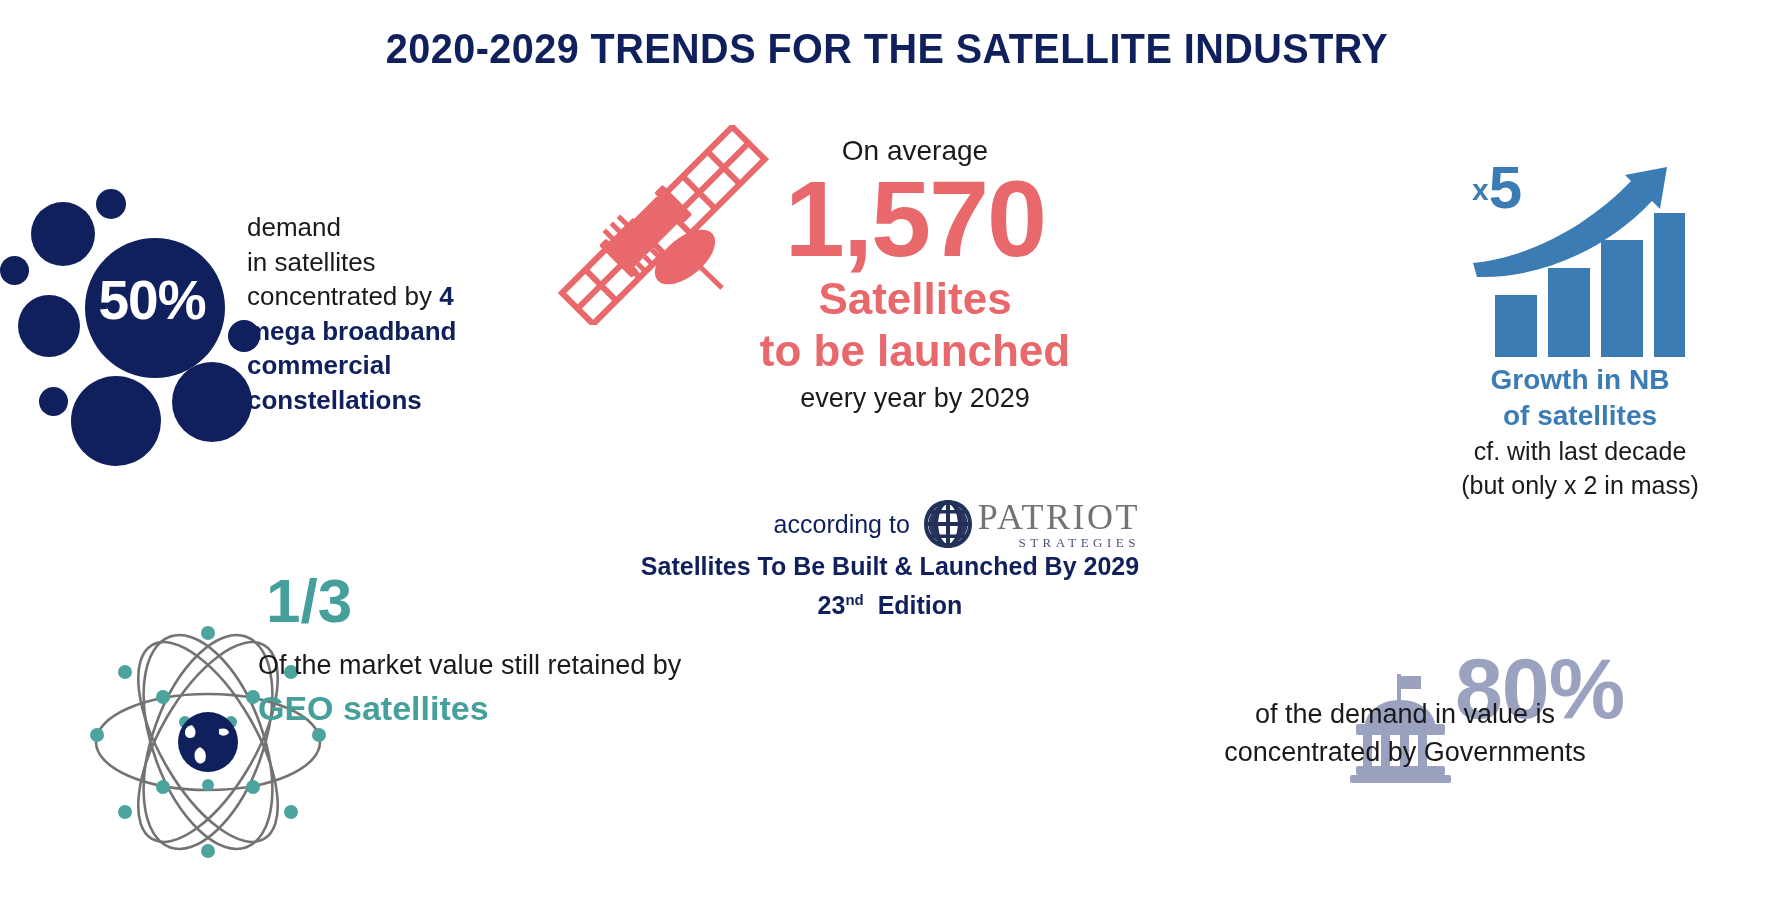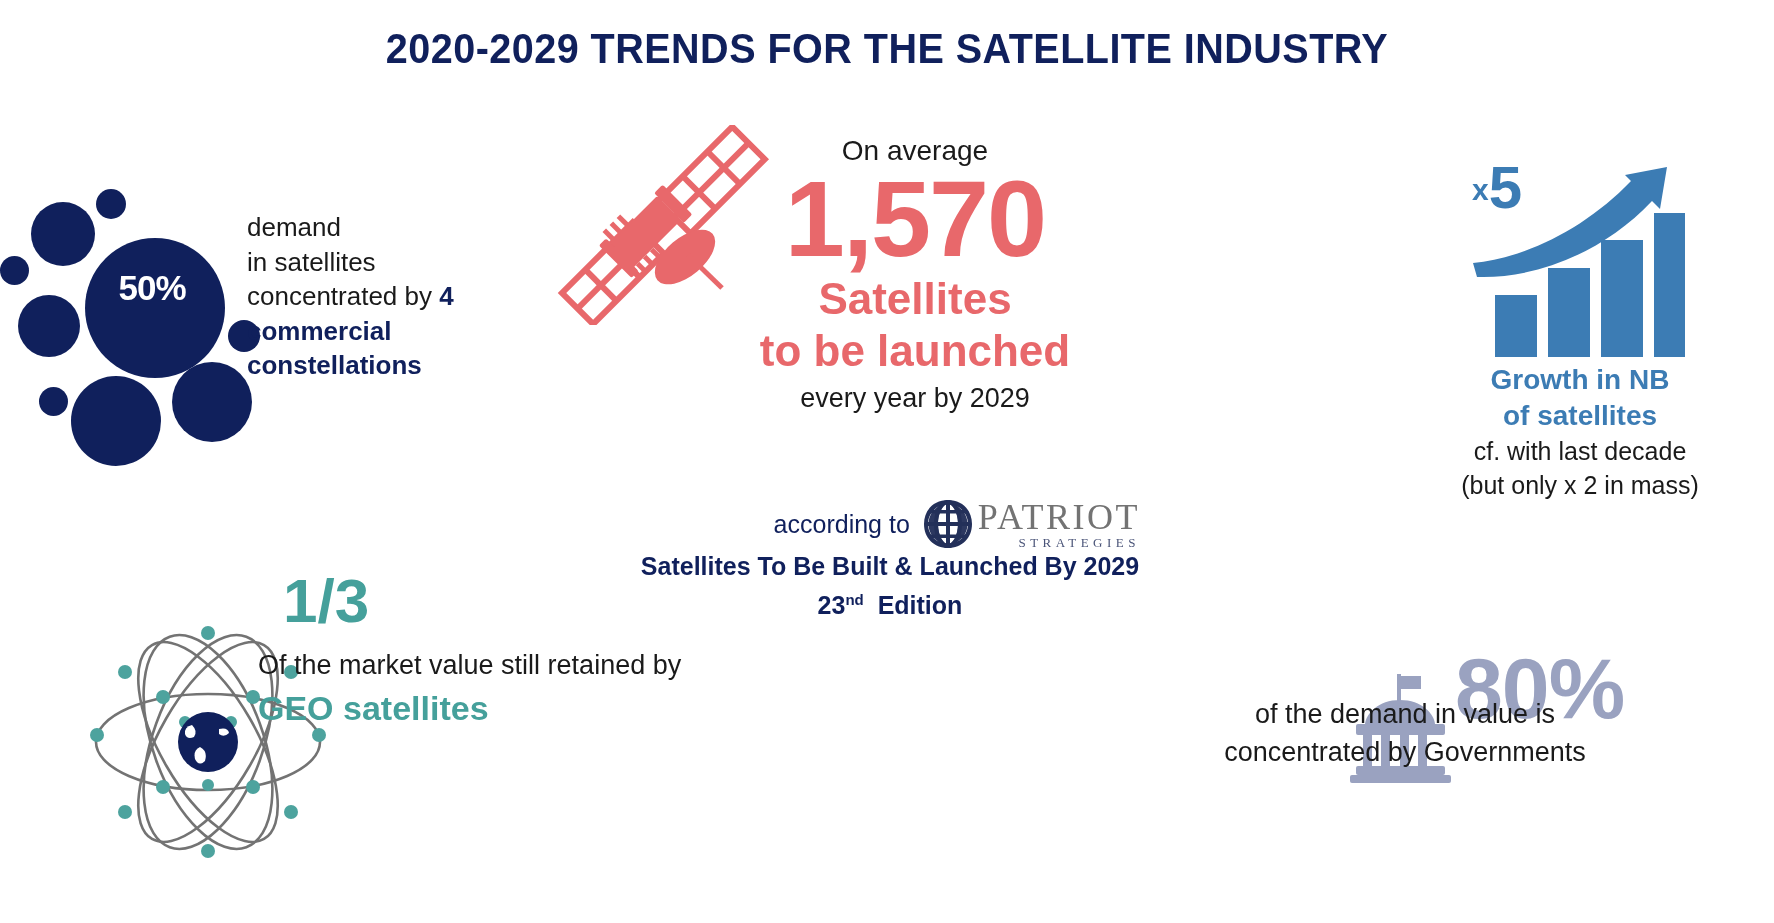--- a/index.html
+++ b/index.html
@@ -37,21 +37,21 @@
     position: absolute;
     background: #10205c;
     border-radius: 50%;
   }
   #bubble-pct-label {
     position: absolute;
     left: 82px; top: 268px;
     width: 140px;
     text-align: center;
     color: #ffffff;
-    font-size: 35px;
+    font-size: 55px;
     font-weight: bold;
     letter-spacing: -1px;
   }
 
   
   #left-text {
     left: 247px; top: 210px; width: 300px;
     font-size: 26px;
     line-height: 34.5px;
     color: #1a1a1a;
@@ -132,21 +132,21 @@
     text-align: center;
   }
   #growth-text .hl {
     font-size: 28px; font-weight: bold; color: #3c7cb4; line-height: 36px;
   }
   #growth-text .sub { font-size: 25px; color: #1a1a1a; line-height: 34px; }
 
   
   #atom-icon { left: 88px; top: 625px; width: 240px; height: 235px; }
   #third-number {
-    left: 283px; top: 570px;
+    left: 266px; top: 570px;
     font-size: 62px; font-weight: bold; color: #45a09b; line-height: 1;
   }
   #geo-text { left: 258px; top: 645px; width: 470px; }
   #geo-text .sub { font-size: 27px; color: #1a1a1a; line-height: 40px; }
   #geo-text .hl { font-size: 34px; font-weight: bold; color: #45a09b; line-height: 46px; }
 
   
   #gov-icon { left: 1348px; top: 672px; width: 105px; height: 112px; }
   #gov-pct {
     left: 1455px; top: 645px;
@@ -174,20 +174,21 @@
   <div class="bub" style="left:228px; top:140px; width:32px;  height:32px;"></div>
   <div class="bub" style="left:71px;  top:196px; width:90px;  height:90px;"></div>
   <div class="bub" style="left:172px; top:182px; width:80px;  height:80px;"></div>
 </div>
 <div id="bubble-pct-label">50%</div>
 
 <div class="abs" id="left-text">
   <div>demand</div>
   <div>in satellites</div>
   <div><span>concentrated by </span><span class="nv">4</span></div>
+  <div class="nv">mega broadband</div>
   <div class="nv">commercial</div>
   <div class="nv">constellations</div>
 </div>
 
 <svg class="abs" id="satellite-icon" viewBox="0 0 230 200">
   <g stroke="#e8686b" fill="none" stroke-width="6">
 
     <g transform="translate(118,76) rotate(-45)">
       <rect x="0" y="0" width="105" height="46"></rect>
       <line x1="35" y1="0" x2="35" y2="46"></line>

